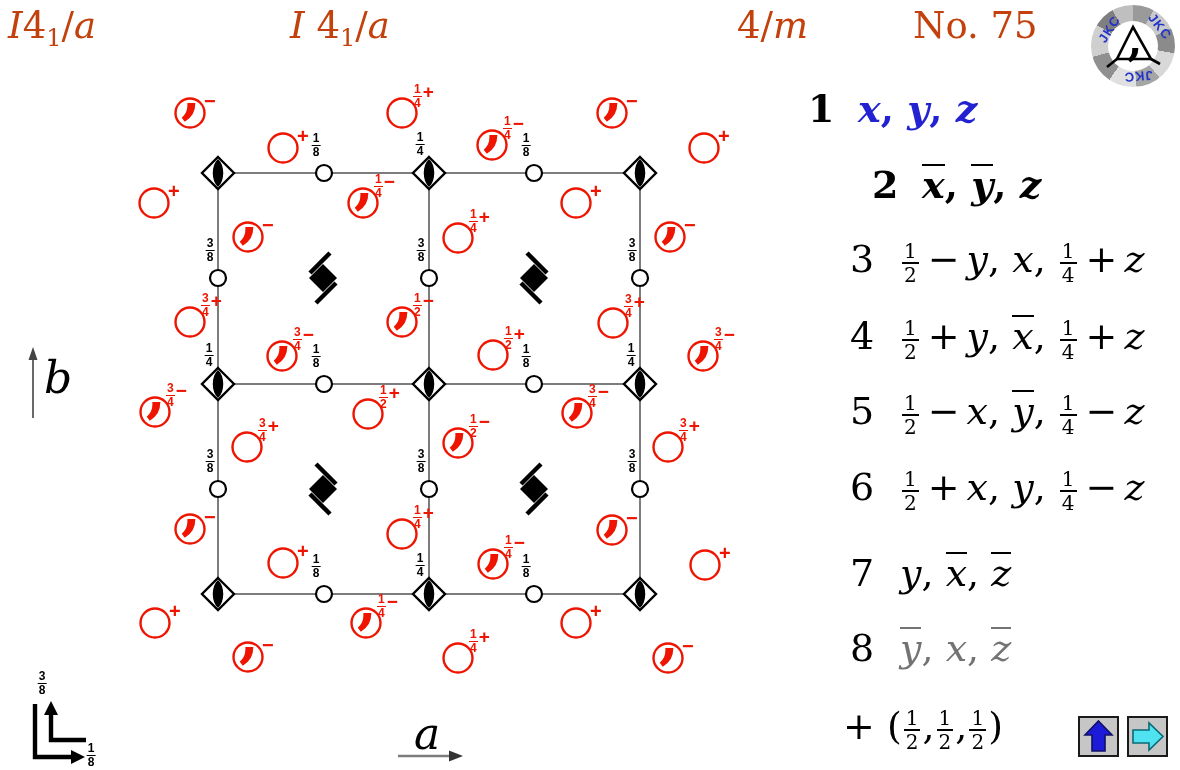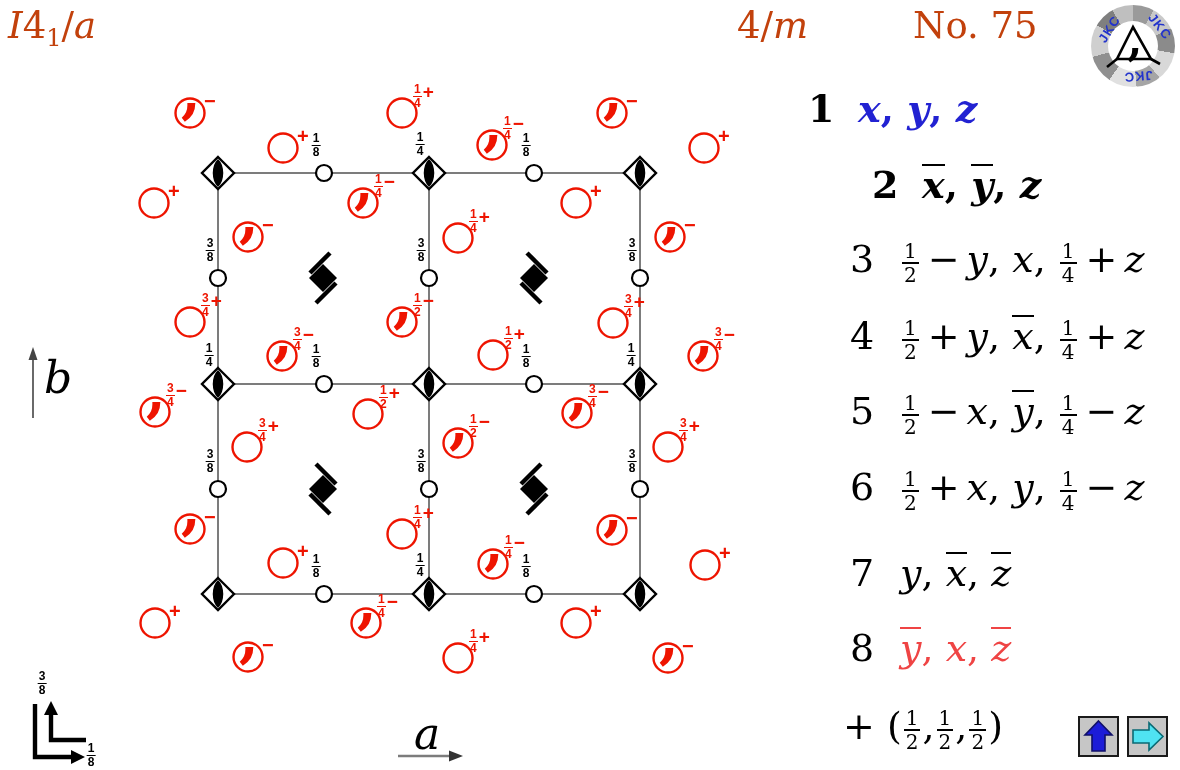--- a/index.html
+++ b/index.html
@@ -43,20 +43,21 @@
              font-weight:bold;font-size:13px;color:#2233cc;letter-spacing:1px;}
   svg{position:absolute;left:0;top:0;}
 </style>
 </head>
 <body>
 
 <div id="stage">
 
   <div class="hdr" style="left:8px;"><i>I</i><span>4</span><sub>1</sub><span>/</span><i>a</i></div>
 
+  <div class="hdr" style="left:290px;"><i>I </i><span>4</span><sub>1</sub><span>/</span><i>a</i></div>
 
   <div class="hdr" style="left:737px;"><span>4</span><span>/</span><i>m</i></div>
 
   <div class="hdr" style="left:913px;">No. 75</div>
 
   <div id="logo">
     <div class="inner"></div>
     <svg width="84" height="82">
       <polygon points="42,22 26,54 60,54" fill="none" stroke="#000" stroke-width="2.6"></polygon>
       <line x1="26" y1="54" x2="16" y2="62" stroke="#000" stroke-width="2.6"></line>
@@ -439,21 +440,21 @@
   <div class="axisletter" style="left:414px;top:708px;">a</div>
 
   <div id="coords">
       <div class="row" style="left: 808px; top: 86px; font-weight: bold;"><span class="num">1</span><span style="color: rgb(34, 34, 210);"><span class="v">x</span><span>, </span><span class="v">y</span><span>, </span><span class="v">z</span></span></div>
       <div class="row" style="left: 872px; top: 162px; font-weight: bold;"><span class="num">2</span><span style="color: rgb(0, 0, 0);"><span class="ovl">x</span><span>, </span><span class="ovl">y</span><span>, </span><span class="v">z</span></span></div>
       <div class="row" style="left: 850px; top: 237px;"><span class="num">3</span><span style="color: rgb(0, 0, 0);"><span class="cfrac"><span class="fn">1</span><span class="fd">2</span></span><span class="sgn">−</span><span class="v">y</span><span>, </span><span class="v">x</span><span>, </span><span class="cfrac"><span class="fn">1</span><span class="fd">4</span></span><span class="sgn">+</span><span class="v">z</span></span></div>
       <div class="row" style="left: 850px; top: 314px;"><span class="num">4</span><span style="color: rgb(0, 0, 0);"><span class="cfrac"><span class="fn">1</span><span class="fd">2</span></span><span class="sgn">+</span><span class="v">y</span><span>, </span><span class="ovl">x</span><span>, </span><span class="cfrac"><span class="fn">1</span><span class="fd">4</span></span><span class="sgn">+</span><span class="v">z</span></span></div>
       <div class="row" style="left: 850px; top: 389px;"><span class="num">5</span><span style="color: rgb(0, 0, 0);"><span class="cfrac"><span class="fn">1</span><span class="fd">2</span></span><span class="sgn">−</span><span class="v">x</span><span>, </span><span class="ovl">y</span><span>, </span><span class="cfrac"><span class="fn">1</span><span class="fd">4</span></span><span class="sgn">−</span><span class="v">z</span></span></div>
       <div class="row" style="left: 850px; top: 465px;"><span class="num">6</span><span style="color: rgb(0, 0, 0);"><span class="cfrac"><span class="fn">1</span><span class="fd">2</span></span><span class="sgn">+</span><span class="v">x</span><span>, </span><span class="v">y</span><span>, </span><span class="cfrac"><span class="fn">1</span><span class="fd">4</span></span><span class="sgn">−</span><span class="v">z</span></span></div>
       <div class="row" style="left: 850px; top: 551px;"><span class="num">7</span><span style="color: rgb(0, 0, 0);"><span class="v">y</span><span>, </span><span class="ovl">x</span><span>, </span><span class="ovl">z</span></span></div>
-      <div class="row" style="left: 850px; top: 626px;"><span class="num">8</span><span style="color: #ef4444;"><span class="ovl">y</span><span>, </span><span class="v">x</span><span>, </span><span class="ovl">z</span></span></div>
+      <div class="row" style="left: 850px; top: 626px;"><span class="num">8</span><span style="color: #737373;"><span class="ovl">y</span><span>, </span><span class="v">x</span><span>, </span><span class="ovl">z</span></span></div>
       <div class="row" style="left: 843px; top: 704px;"><span>+ (</span><span class="cfrac"><span class="fn">1</span><span class="fd">2</span></span><span>,</span><span class="cfrac"><span class="fn">1</span><span class="fd">2</span></span><span>,</span><span class="cfrac"><span class="fn">1</span><span class="fd">2</span></span><span>)</span></div>
     </div>
 
   <div class="navbtn" style="left:1078px;top:716px;">
     <svg width="37" height="37">
       <polygon points="18.5,3 32,17 25,17 25,33 12,33 12,17 5,17" fill="#1c1cd8" stroke="#10106a" stroke-width="1.6"></polygon>
     </svg>
   </div>
   <div class="navbtn" style="left:1127px;top:716px;">
     <svg width="37" height="37">

